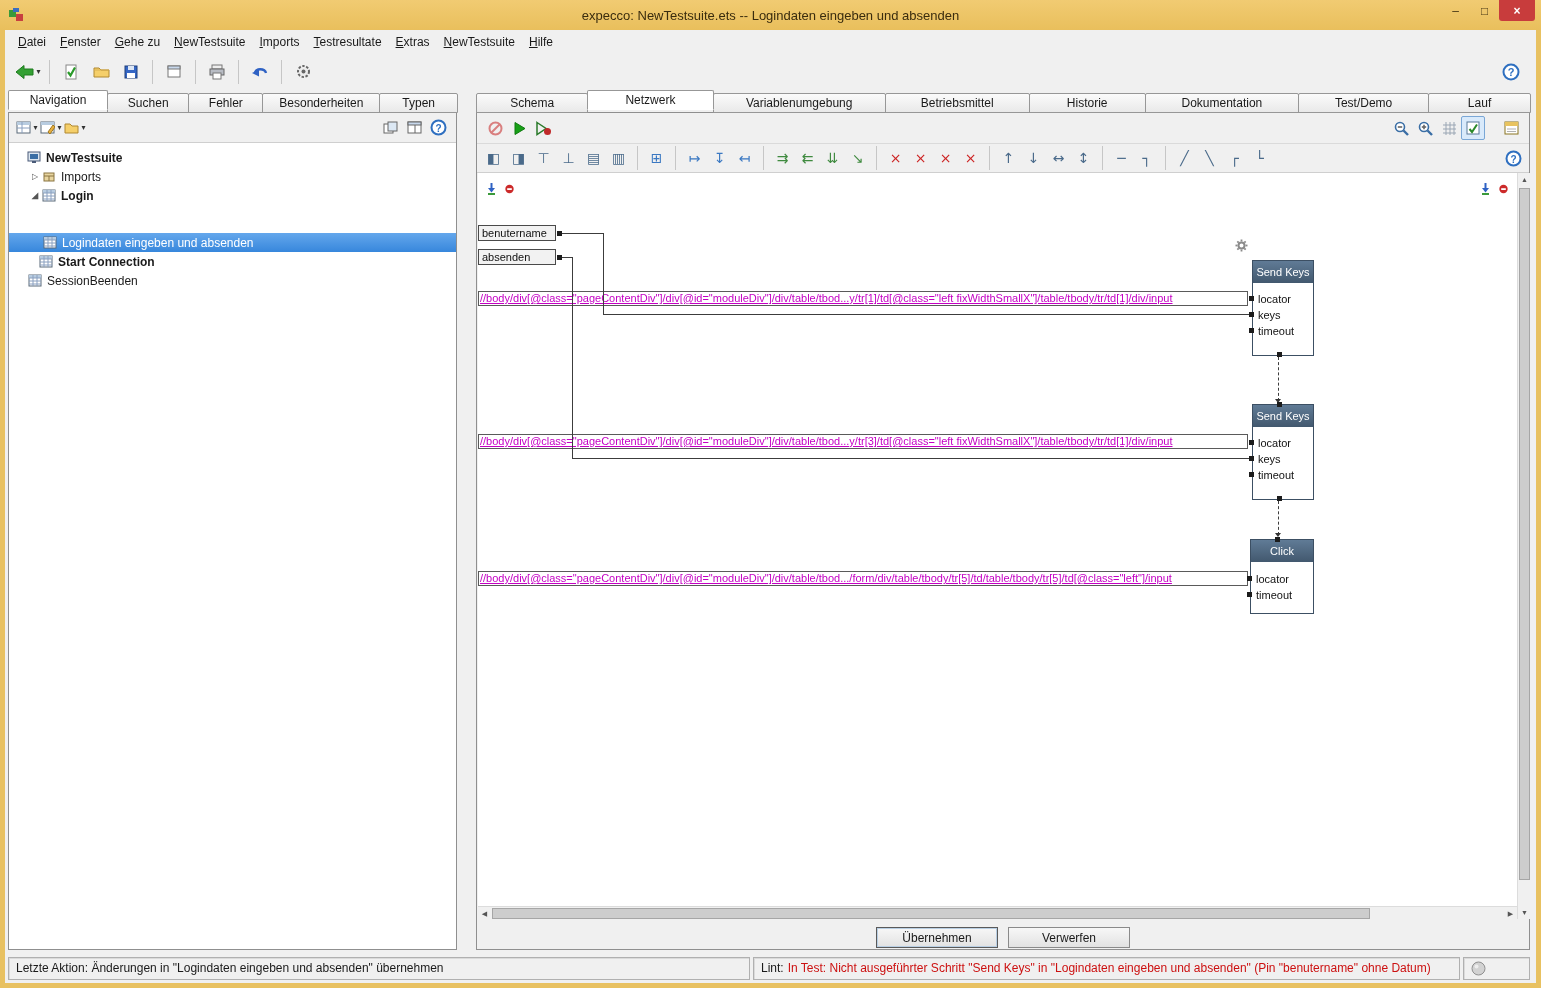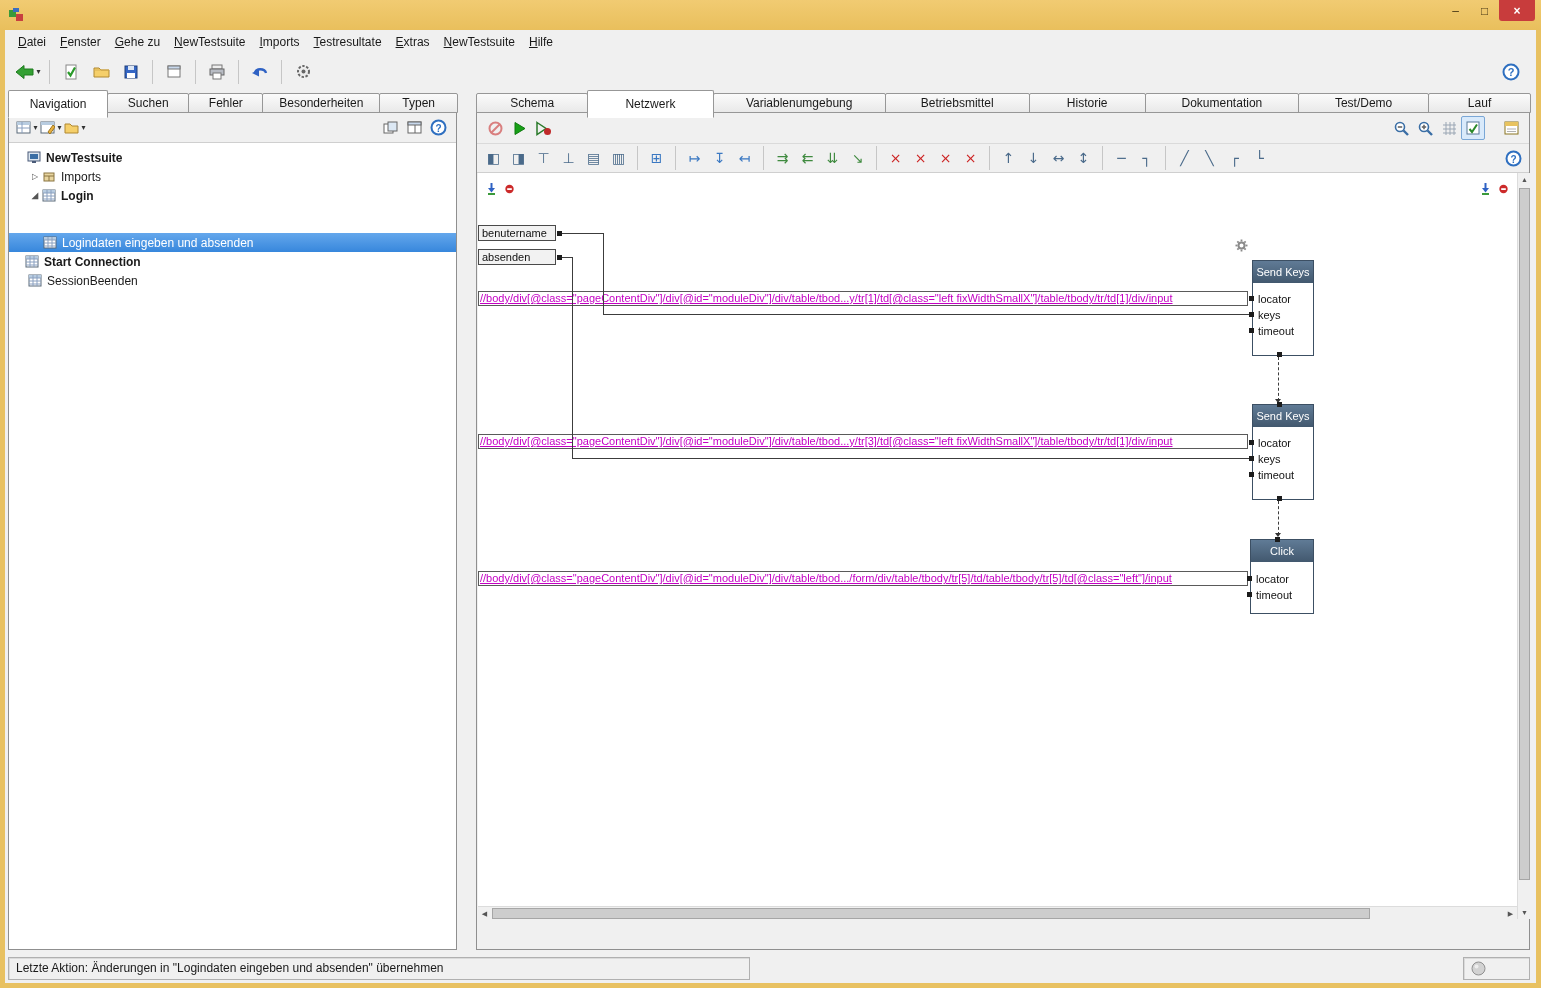--- a/index.html
+++ b/index.html
@@ -34,21 +34,21 @@
   .tsep { width:1px; height:24px; background:#c6c6c6; margin:0 6px; flex:none; }
   .dd { font-size:8px; color:#333; margin-left:2px; }
   .spacer { flex:1; }
   .help-circle { width:18px; height:18px; }
   
   .tabs { position:absolute; display:flex; height:23px; z-index:3; align-items:stretch; }
   .tab { flex:1; display:flex; align-items:center; justify-content:center;
     margin-top:3px; margin-right:-1px; padding:0 6px;
     background:linear-gradient(#fbfbfb,#e9e9e9); border:1px solid #979797;
     border-radius:2px 2px 0 0; white-space:nowrap; overflow:hidden; }
-  .tab.active { margin-top:0; height:28px; background:#fff; border-bottom:1px solid #fff; z-index:4; }
+  .tab.active { margin-top:0; height:20px; background:#fff; border-bottom:1px solid #fff; z-index:4; }
   .left-tabs { left:8px; top:90px; width:449px; }
   .right-tabs { left:476px; top:90px; width:1054px; }
   .left-tabs  .tab:nth-child(1){flex-grow:1.2}  .left-tabs .tab:nth-child(2){flex-grow:0.95}
   .left-tabs  .tab:nth-child(3){flex-grow:0.85} .left-tabs .tab:nth-child(4){flex-grow:1.45}
   .left-tabs  .tab:nth-child(5){flex-grow:0.9}
   .right-tabs .tab:nth-child(1){flex-grow:1.05} .right-tabs .tab:nth-child(2){flex-grow:1.2}
   .right-tabs .tab:nth-child(3){flex-grow:1.7}  .right-tabs .tab:nth-child(4){flex-grow:1.4}
   .right-tabs .tab:nth-child(5){flex-grow:1.1}  .right-tabs .tab:nth-child(6){flex-grow:1.5}
   .right-tabs .tab:nth-child(7){flex-grow:1.25} .right-tabs .tab:nth-child(8){flex-grow:0.95}
   
@@ -118,20 +118,21 @@
 <body>
 
 <div class="titlebar">
   <span class="app-icon">
     <svg width="17" height="15">
       <rect x="1" y="2" width="7" height="7" fill="#3a9a3a"></rect>
       <rect x="8" y="6" width="7" height="7" fill="#c84040"></rect>
       <rect x="5" y="0" width="6" height="4" fill="#3a6ec0"></rect>
     </svg>
   </span>
+  <div class="title-text">expecco: NewTestsuite.ets -- Logindaten eingeben und absenden</div>
   <div class="win-controls">
       <span class="win-btn minimize-button">–</span>
       <span class="win-btn maximize-button">□</span>
       <span class="win-btn close-button">×</span>
     </div>
 </div>
 
 <div class="content-bg"></div>
 
 <div class="menubar">
@@ -300,21 +301,21 @@
       <div class="tree-row selected" style="padding-left: 34px;">
         <span class="ticon">
           <svg width="14" height="13">
             <rect x="1" y="1" width="12" height="11" fill="#fff" stroke="#5a6a7a"></rect>
             <rect x="1" y="1" width="12" height="3" fill="#b8cce0"></rect>
             <path d="M1 4 h12 M1 7 h12 M1 10 h12 M5 1 v11 M9 1 v11" stroke="#8aa0c0"></path>
           </svg>
         </span>
         <span>Logindaten eingeben und absenden</span>
       </div>
-      <div class="tree-row bold" style="padding-left: 16px;">
+      <div class="tree-row bold" style="padding-left: 30px;">
         <span class="ticon">
           <svg width="14" height="13">
             <rect x="1" y="1" width="12" height="11" fill="#fff" stroke="#5a6a7a"></rect>
             <rect x="1" y="1" width="12" height="3" fill="#b8cce0"></rect>
             <path d="M1 4 h12 M1 7 h12 M1 10 h12 M5 1 v11 M9 1 v11" stroke="#8aa0c0"></path>
           </svg>
         </span>
         <span>Start Connection</span>
       </div>
       <div class="tree-row" style="padding-left: 19px;">
@@ -554,25 +555,32 @@
     <span class="sb-arrow" style="top:0;">▲</span>
     <div class="sb-thumb" style="left:1px;top:15px;width:11px;height:692px;"></div>
     <span class="sb-arrow" style="bottom:0;">▼</span>
   </div>
   <div class="hscroll">
     <span class="sb-arrow" style="left:0;">◀</span>
     <div class="sb-thumb" style="left:14px;top:1px;width:878px;height:11px;"></div>
     <span class="sb-arrow" style="right:0;">▶</span>
   </div>
 
+  <div class="apply-row">
+    <div class="btn default">Übernehmen</div>
+    <div class="btn">Verwerfen</div>
+  </div>
 </div>
 
 <div class="statusbar">
   <div class="status-field" style="left:8px;width:742px;">
     <span>Letzte Aktion: Änderungen in "Logindaten eingeben und absenden" übernehmen</span>
+  </div>
+  <div class="status-field" style="left:753px;width:707px;">
+    <span>Lint:</span><span class="lint-msg">In Test: Nicht ausgeführter Schritt "Send Keys" in "Logindaten eingeben und absenden" (Pin "benutername" ohne Datum)</span>
   </div>
   <div class="status-field" style="left:1463px;width:67px;">
     <svg width="15" height="15" style="margin-top:3px;">
       <circle cx="7.5" cy="7.5" r="6.5" fill="#d2d2d2" stroke="#909090"></circle>
       <circle cx="5.5" cy="5.5" r="2" fill="#eeeeee"></circle>
     </svg>
   </div>
 </div>
 
 </body></html>

